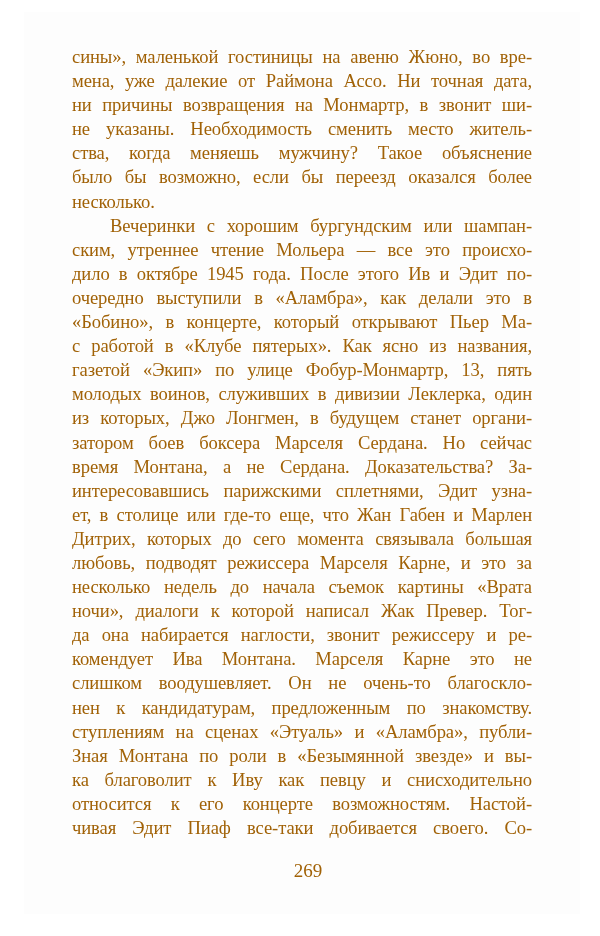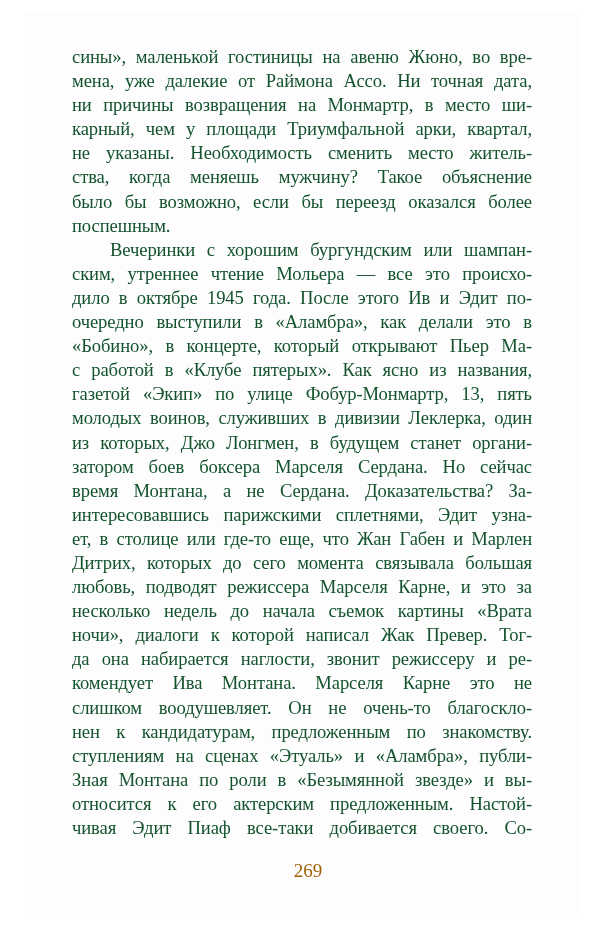--- a/index.html
+++ b/index.html
@@ -22,21 +22,21 @@
       background: #fdfdfd;
     }
     .text-block {
       position: absolute;
       left: 72px;
       top: 45px;
       width: 460px;
       font-family: "Liberation Serif", "DejaVu Serif", serif;
       font-size: 18.6px;
       line-height: 24.1px;
-      color: #14532d;
+      color: #a16207;
       letter-spacing: -0.1px;
     }
     .line {
       display: block;
       white-space: nowrap;
       text-align: justify;
       text-align-last: justify;
       height: 24.1px;
     }
     .line.last {
@@ -59,26 +59,25 @@
   </style>
 </head>
 <body>
 
 <div class="page"></div>
 
 <div class="text-block">
 
   <span class="line">сины», маленькой гостиницы на авеню Жюно, во вре-</span>
   <span class="line">мена, уже далекие от Раймона Ассо. Ни точная дата,</span>
-  <span class="line">ни причины возвращения на Монмартр, в место ши-</span>
-  <span class="line">карный, чем у площади Триумфальной арки, квартал,</span>
+  <span class="line">ни причины возвращения на Монмартр, в звонит ши-</span>
   <span class="line">не указаны. Необходимость сменить место житель-</span>
   <span class="line">ства, когда меняешь мужчину? Такое объяснение</span>
   <span class="line">было бы возможно, если бы переезд оказался более</span>
-  <span class="line last">поспешным.</span>
+  <span class="line last">несколько.</span>
 
   <span class="line indent">Вечеринки с хорошим бургундским или шампан-</span>
   <span class="line">ским, утреннее чтение Мольера — все это происхо-</span>
   <span class="line">дило в октябре 1945 года. После этого Ив и Эдит по-</span>
   <span class="line">очередно выступили в «Аламбра», как делали это в</span>
   <span class="line">«Бобино», в концерте, который открывают Пьер Ма-</span>
   <span class="line">с работой в «Клубе пятерых». Как ясно из названия,</span>
   <span class="line">газетой «Экип» по улице Фобур-Монмартр, 13, пять</span>
   <span class="line">молодых воинов, служивших в дивизии Леклерка, один</span>
   <span class="line">из которых, Джо Лонгмен, в будущем станет органи-</span>
@@ -89,17 +88,18 @@
   <span class="line">Дитрих, которых до сего момента связывала большая</span>
   <span class="line">любовь, подводят режиссера Марселя Карне, и это за</span>
   <span class="line">несколько недель до начала съемок картины «Врата</span>
   <span class="line">ночи», диалоги к которой написал Жак Превер. Тог-</span>
   <span class="line">да она набирается наглости, звонит режиссеру и ре-</span>
   <span class="line">комендует Ива Монтана. Марселя Карне это не</span>
   <span class="line">слишком воодушевляет. Он не очень-то благоскло-</span>
   <span class="line">нен к кандидатурам, предложенным по знакомству.</span>
   <span class="line">ступлениям на сценах «Этуаль» и «Аламбра», публи-</span>
   <span class="line">Зная Монтана по роли в «Безымянной звезде» и вы-</span>
-  <span class="line">относится к его актерским предложенным. Настой-</span>
+  <span class="line">ка благоволит к Иву как певцу и снисходительно</span>
+  <span class="line">относится к его концерте возможностям. Настой-</span>
   <span class="line">чивая Эдит Пиаф все-таки добивается своего. Со-</span>
 </div>
 
 <div class="page-number">269</div>
 
 </body></html>

